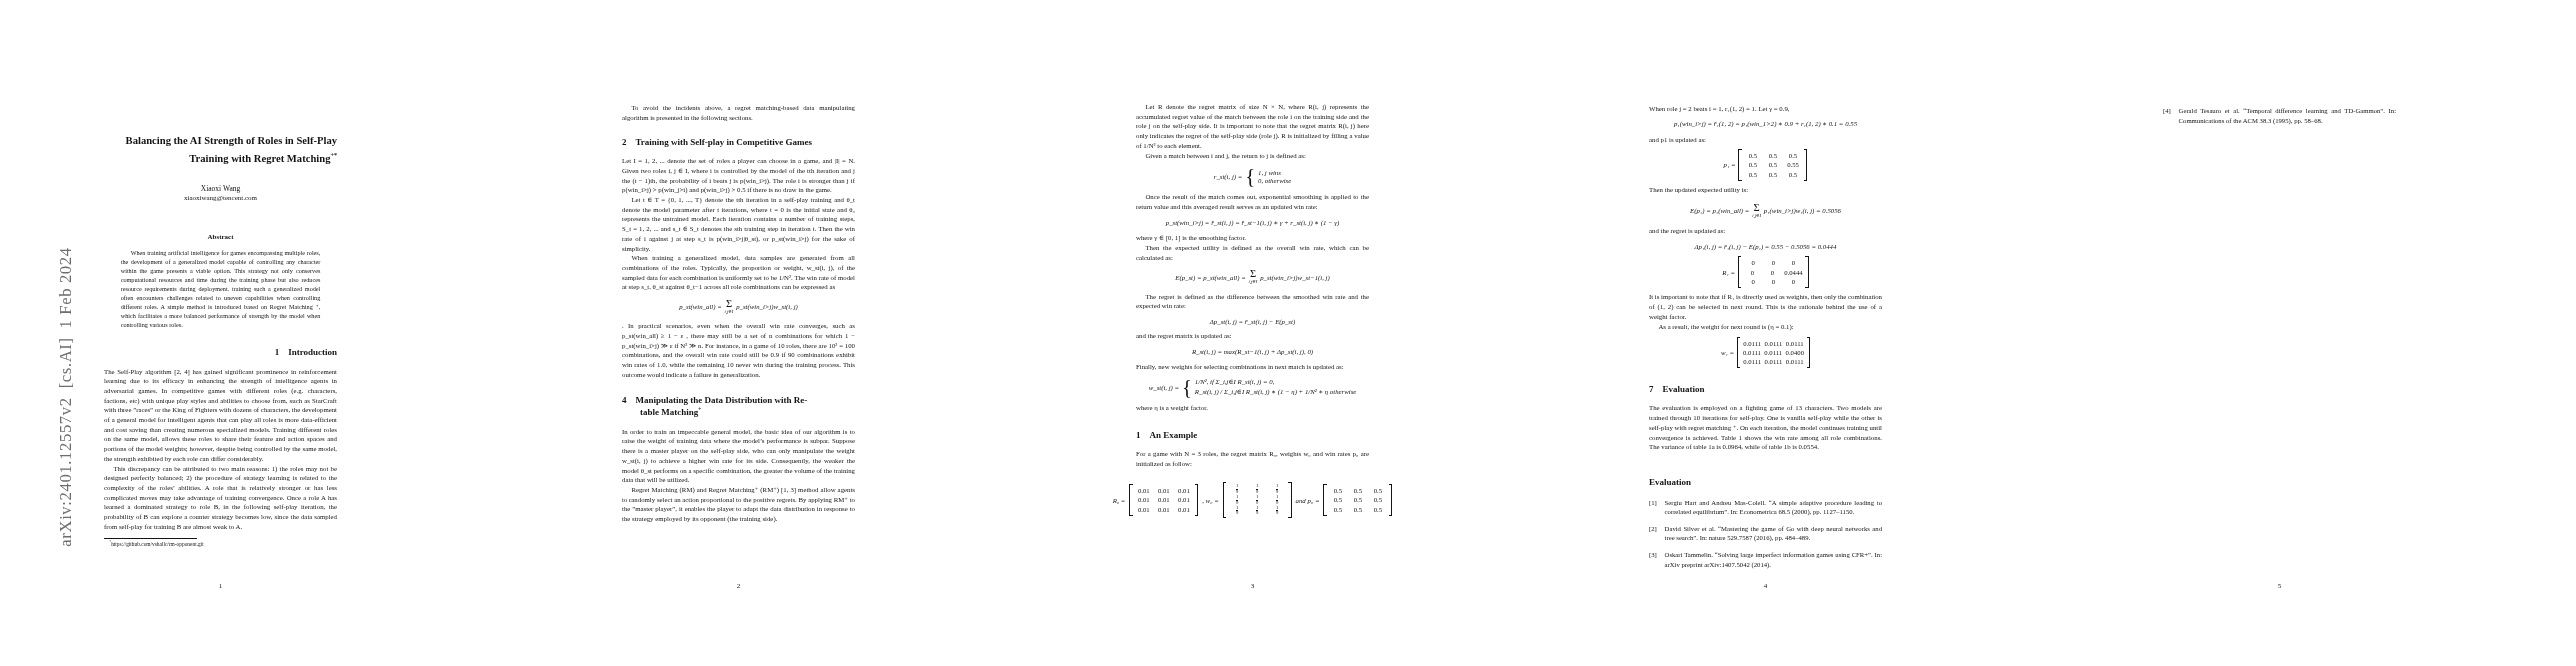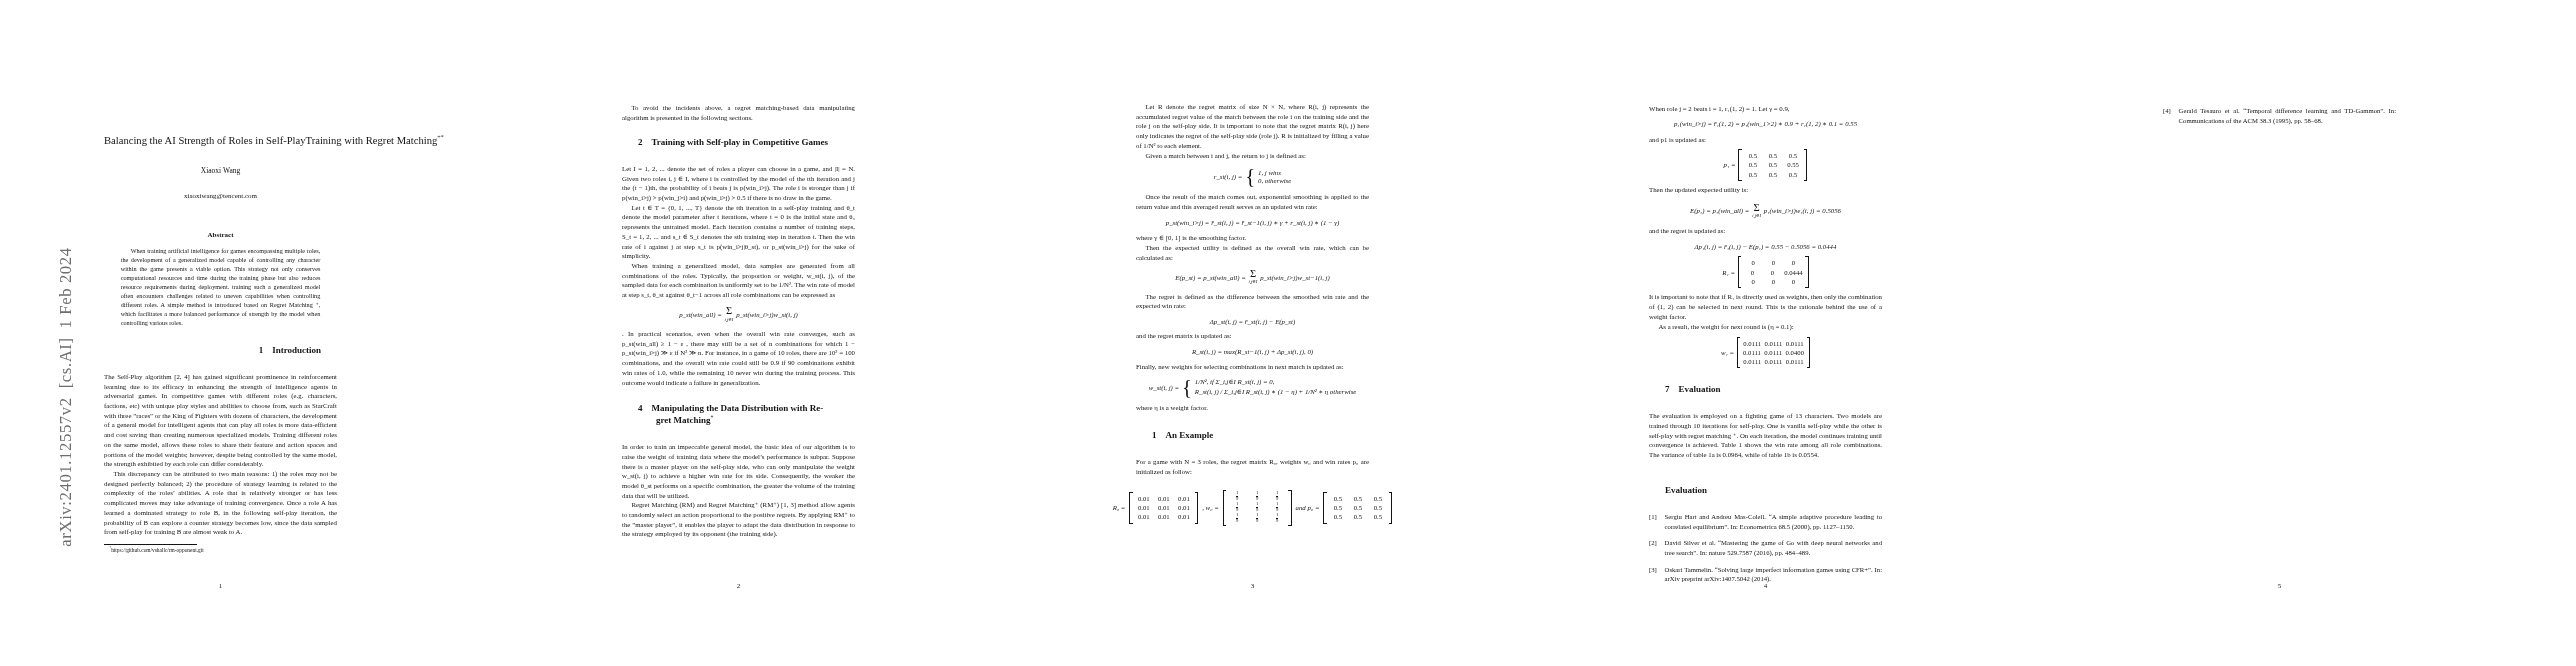--- a/index.html
+++ b/index.html
@@ -9,28 +9,28 @@
     overflow:hidden;
   }
   .doc{position:relative;width:2576px;height:667px;background:#ffffff;}
   .page{position:absolute;top:0;width:515px;height:667px;background:#ffffff;}
   .content{position:absolute;top:0;width:233px;}
   .watermark{
     position:absolute;left:66px;top:397px;
     transform:translate(-50%,-50%) rotate(-90deg);
     white-space:nowrap;font-size:16.7px;letter-spacing:0.6px;color:#6d6d6d;
   }
-  .title-wrap{display:flex;align-items:flex-end;}
+  .title-wrap{display:flex;flex-direction:column;align-items:flex-end;font-weight:bold;}
   .tl{white-space:nowrap;font-size:10.6px;line-height:18.3px;}
   .sup{vertical-align:super;font-size:58%;line-height:0;}
   .author{text-align:center;font-size:7.5px;margin-top:15.6px;}
-  .email{text-align:center;font-size:7px;margin-top:17px;}
+  .email{text-align:center;font-size:7px;margin-top:1px;}
   .abs-head{text-align:center;font-weight:bold;font-size:7px;margin-top:31px;}
   .abstract{margin:7.2px 16.7px 0 16.7px;font-size:6.2px;line-height:9px;text-align:justify;text-indent:10px;}
-  .sec{font-size:9px;font-weight:bold;line-height:12.2px;margin:16px;}
+  .sec{font-size:9px;font-weight:bold;line-height:12.2px;margin:0;}
   .sec .hang{display:block;padding-left:18px;}
   .body{font-size:6.8px;line-height:9.7px;text-align:justify;margin:0;}
   .indent{text-indent:9.4px;}
   .eq{font-size:6.8px;font-style:italic;display:flex;justify-content:center;align-items:center;gap:2.8px;margin:6.7px 0;}
   .eqt{white-space:nowrap;}
   .sum{display:inline-flex;flex-direction:column;align-items:center;line-height:1;}
   .sigma{font-size:10.6px;font-style:normal;line-height:1;}
   .limits{font-size:4.7px;margin-top:0.6px;}
   .brace{font-size:21px;font-style:normal;font-weight:normal;line-height:0.9;}
   .cases{display:flex;flex-direction:column;align-items:flex-start;gap:1.7px;}
@@ -86,21 +86,21 @@
         <span class="eqt">p_st(win_all) =</span>
         <span class="sum">
           <span class="sigma">Σ</span>
           <span class="limits">i,j∈I</span>
         </span>
         <span class="eqt">p_st(win_i&gt;j)w_st(i, j)</span>
       </div>
       <p class="body">. In practical scenarios, even when the overall win rate converges, such as p_st(win_all) ≥ 1 − ε , there may still be a set of n combinations for which 1 − p_st(win_i&gt;j) ≫ ε if N² ≫ n. For instance, in a game of 10 roles, there are 10² = 100 combinations, and the overall win rate could still be 0.9 if 90 combinations exhibit win rates of 1.0, while the remaining 10 never win during the training process. This outcome would indicate a failure in generalization.</p>
       <h2 class="sec" style="margin-top:14.5px;">
         <span>4 Manipulating the Data Distribution with Re-</span>
-        <span class="hang"><span>gret Matching</span><span class="sup">+</span></span>
+        <span class="hang"><span>table Matching</span><span class="sup">+</span></span>
       </h2>
       <p class="body" style="margin-top:8.3px;">In order to train an impeccable general model, the basic idea of our algorithm is to raise the weight of training data where the model’s performance is subpar. Suppose there is a master player on the self-play side, who can only manipulate the weight w_st(i, j) to achieve a higher win rate for its side. Consequently, the weaker the model θ_st performs on a specific combination, the greater the volume of the training data that will be utilized.</p>
       <p class="body indent">Regret Matching (RM) and Regret Matching⁺ (RM⁺) [1, 3] method allow agents to randomly select an action proportional to the positive regrets. By applying RM⁺ to the ”master player”, it enables the player to adapt the data distribution in response to the strategy employed by its opponent (the training side).</p>
       <div class="pagenum" style="left:0;">2</div>
     </div>
   </div>
 
   <div class="page" style="left:1030px;">
     <div class="content" style="left:106px;padding-top:102px;">
       <p class="body indent">Let R denote the regret matrix of size N × N, where R(i, j) represents the accumulated regret value of the match between the role i on the training side and the role j on the self-play side. It is important to note that the regret matrix R(i, j) here only indicates the regret of the self-play side (role j). R is initialized by filling a value of 1/N² to each element.</p>

